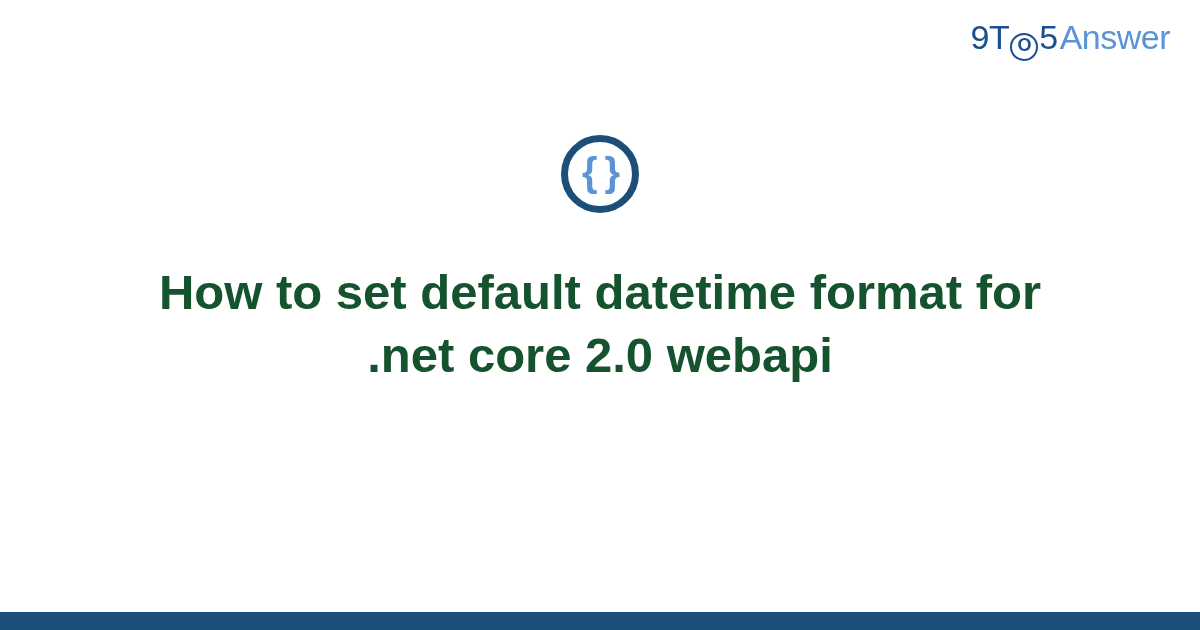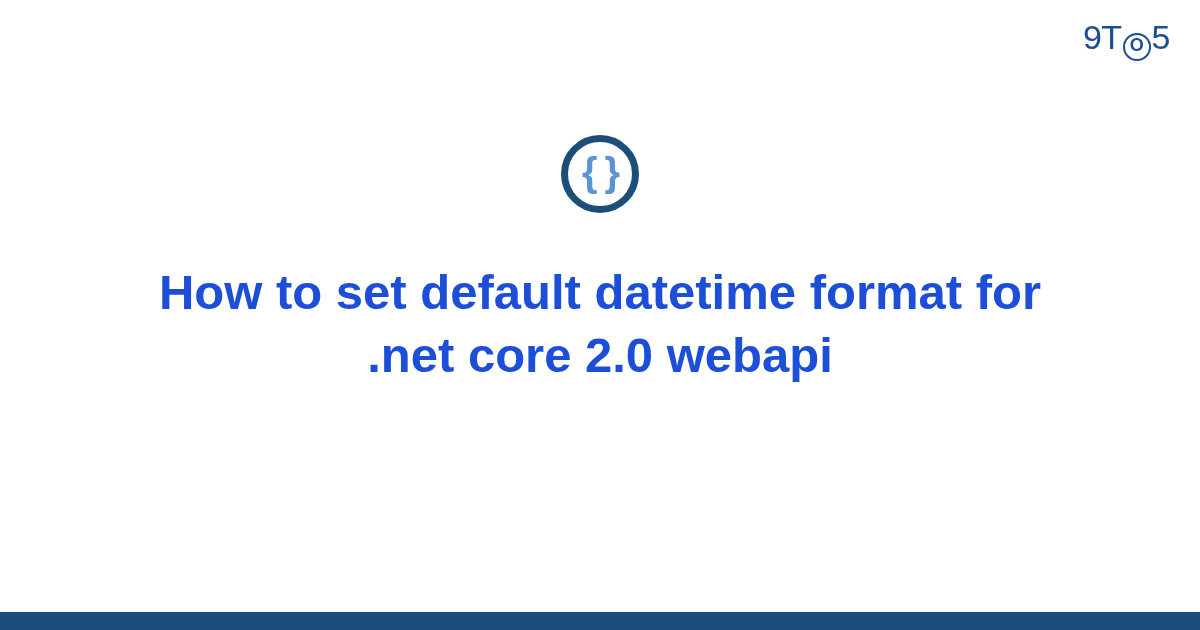--- a/index.html
+++ b/index.html
@@ -85,21 +85,21 @@
       font-size: 40px;
       font-weight: 700;
       font-family: "Segoe UI", Arial, sans-serif;
       letter-spacing: -2px;
       position: relative;
       top: -2px;
     }
     .title {
       font-size: 49px;
       font-weight: 700;
-      color: #1d4ed8;
+      color: #14532d;
       text-align: center;
       line-height: 1.28;
       max-width: 1000px;
       padding: 0 40px;
     }
     .footer-bar {
       position: absolute;
       bottom: 0;
       left: 0;
       width: 100%;
@@ -110,20 +110,21 @@
 </head>
 <body>
 
 <div class="header">
   <span class="nine">9</span>
   <span class="t">T</span>
   <span class="clock">
     <span class="clock-inner">O</span>
   </span>
   <span class="five">5</span>
+  <span class="answer">Answer</span>
 </div>
 
 <div class="center-content">
   <div class="icon-circle">
     <span class="braces">{ }</span>
   </div>
   <h1 class="title">How to set default datetime format for .net core 2.0 webapi</h1>
 </div>
 
 <div class="footer-bar"></div>

